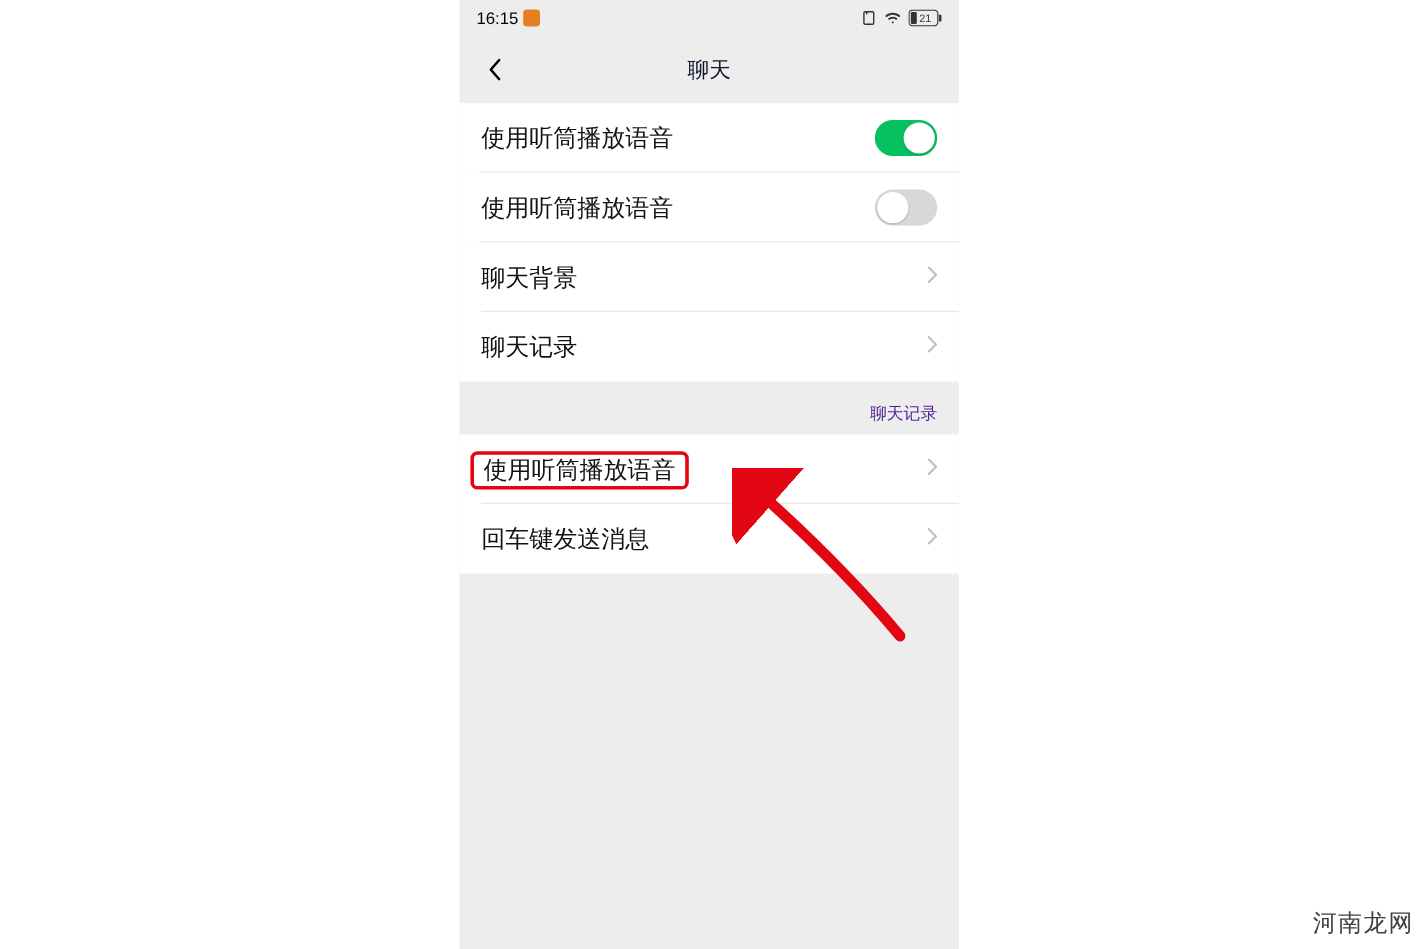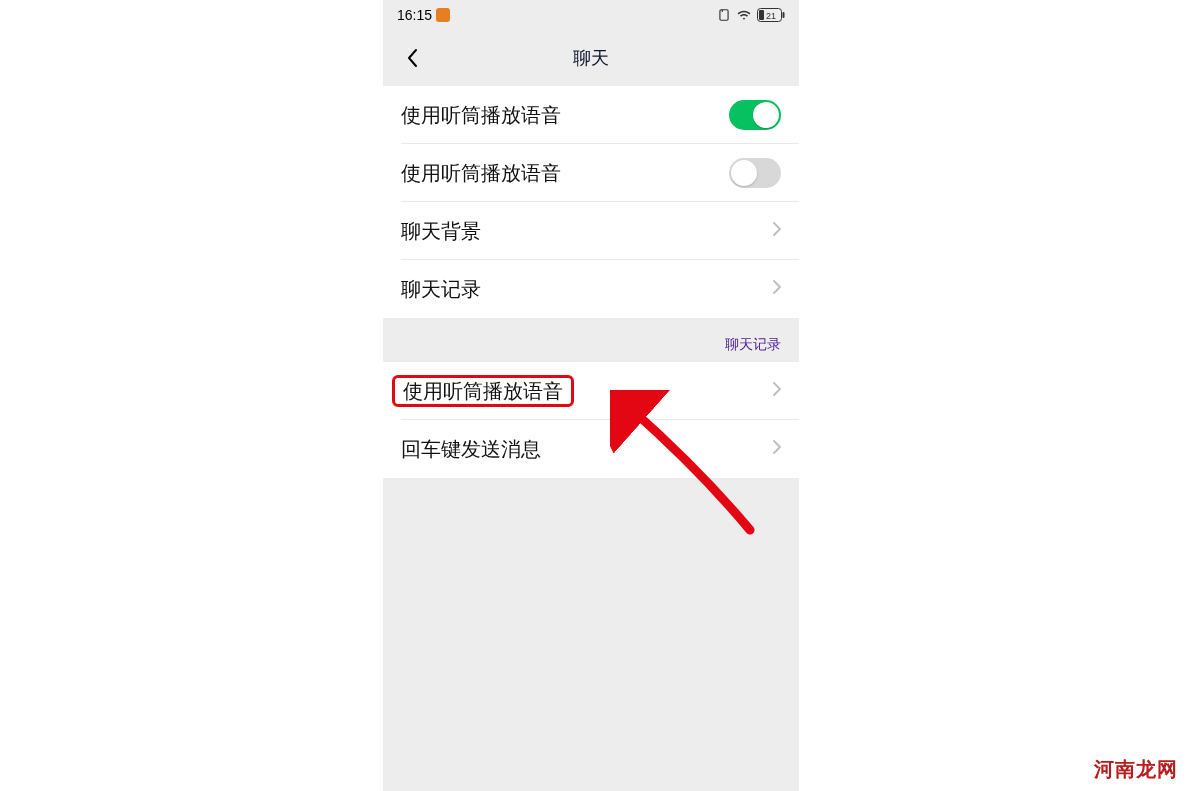--- a/index.html
+++ b/index.html
@@ -110,23 +110,23 @@
     position: absolute;
     left: 610px;
     top: 390px;
     pointer-events: none;
   }
   .watermark {
     position: absolute;
     right: 10px;
     bottom: 8px;
     font-size: 20px;
-    color: #b91c1c;
+    color: #404040;
     letter-spacing: 1px;
-    font-weight: 700;
+    font-weight: 400;
   }
 </style>
 </head>
 <body>
 
 <div class="phone-frame">
 
   <div class="status-bar">
     <div class="status-left">
       <span>16:15</span>

